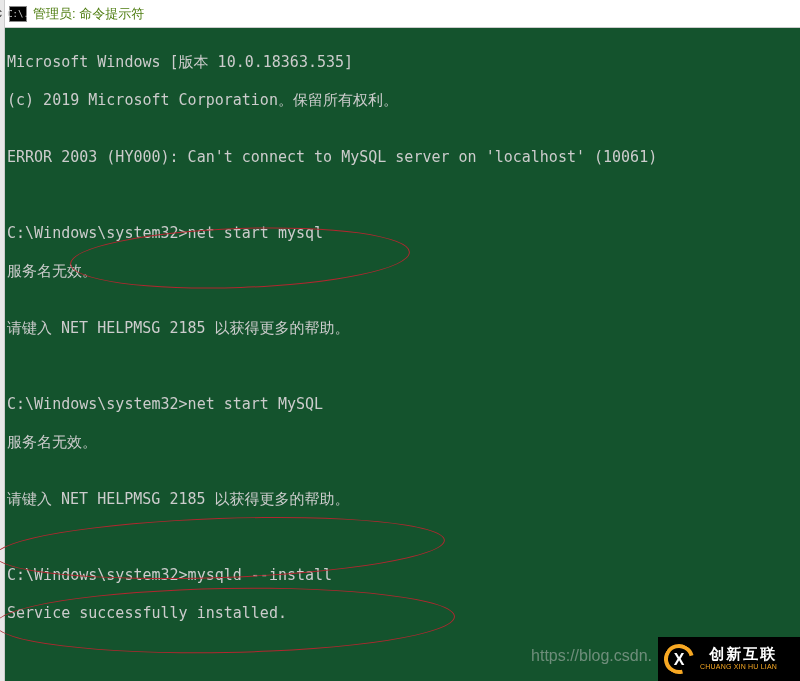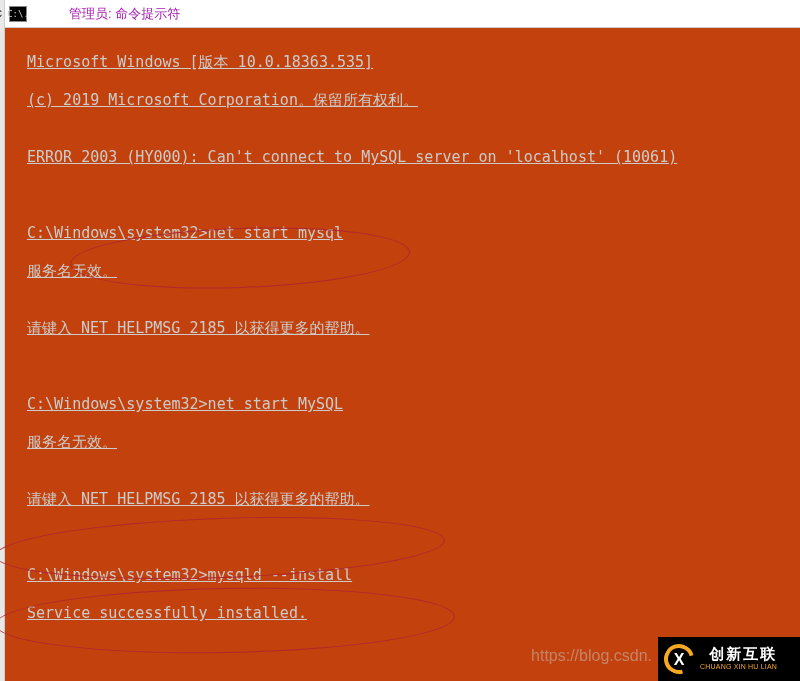--- a/index.html
+++ b/index.html
@@ -35,35 +35,33 @@
       font-size: 9px;
       font-family: Consolas, monospace;
       display: flex;
       align-items: center;
       justify-content: center;
       margin-right: 6px;
       border: 1px solid #888;
     }
     .titlebar .title {
       font-size: 13px;
-      color: #a21caf;
-      margin-left: 36px;
+      color: #4d7c0f;
     }
     .terminal {
-      background: #c2410c;
+      background: #14532d;
       color: #ccc;
       font-family: "NSimSun", "SimSun", Consolas, monospace;
       font-size: 15px;
       line-height: 19px;
-      padding: 6px 22px;
+      padding: 6px 2px;
       height: calc(100% - 28px);
       white-space: pre;
       letter-spacing: 0;
       position: relative;
-      text-decoration: underline;
     }
     .terminal .line { white-space: pre; }
     
     .ellipse {
       position: absolute;
       border: 1.5px solid #b0272f;
       border-radius: 50%;
       pointer-events: none;
     }
     .e1 { left: 65px; top: 200px; width: 340px; height: 60px; transform: rotate(-2deg); }

